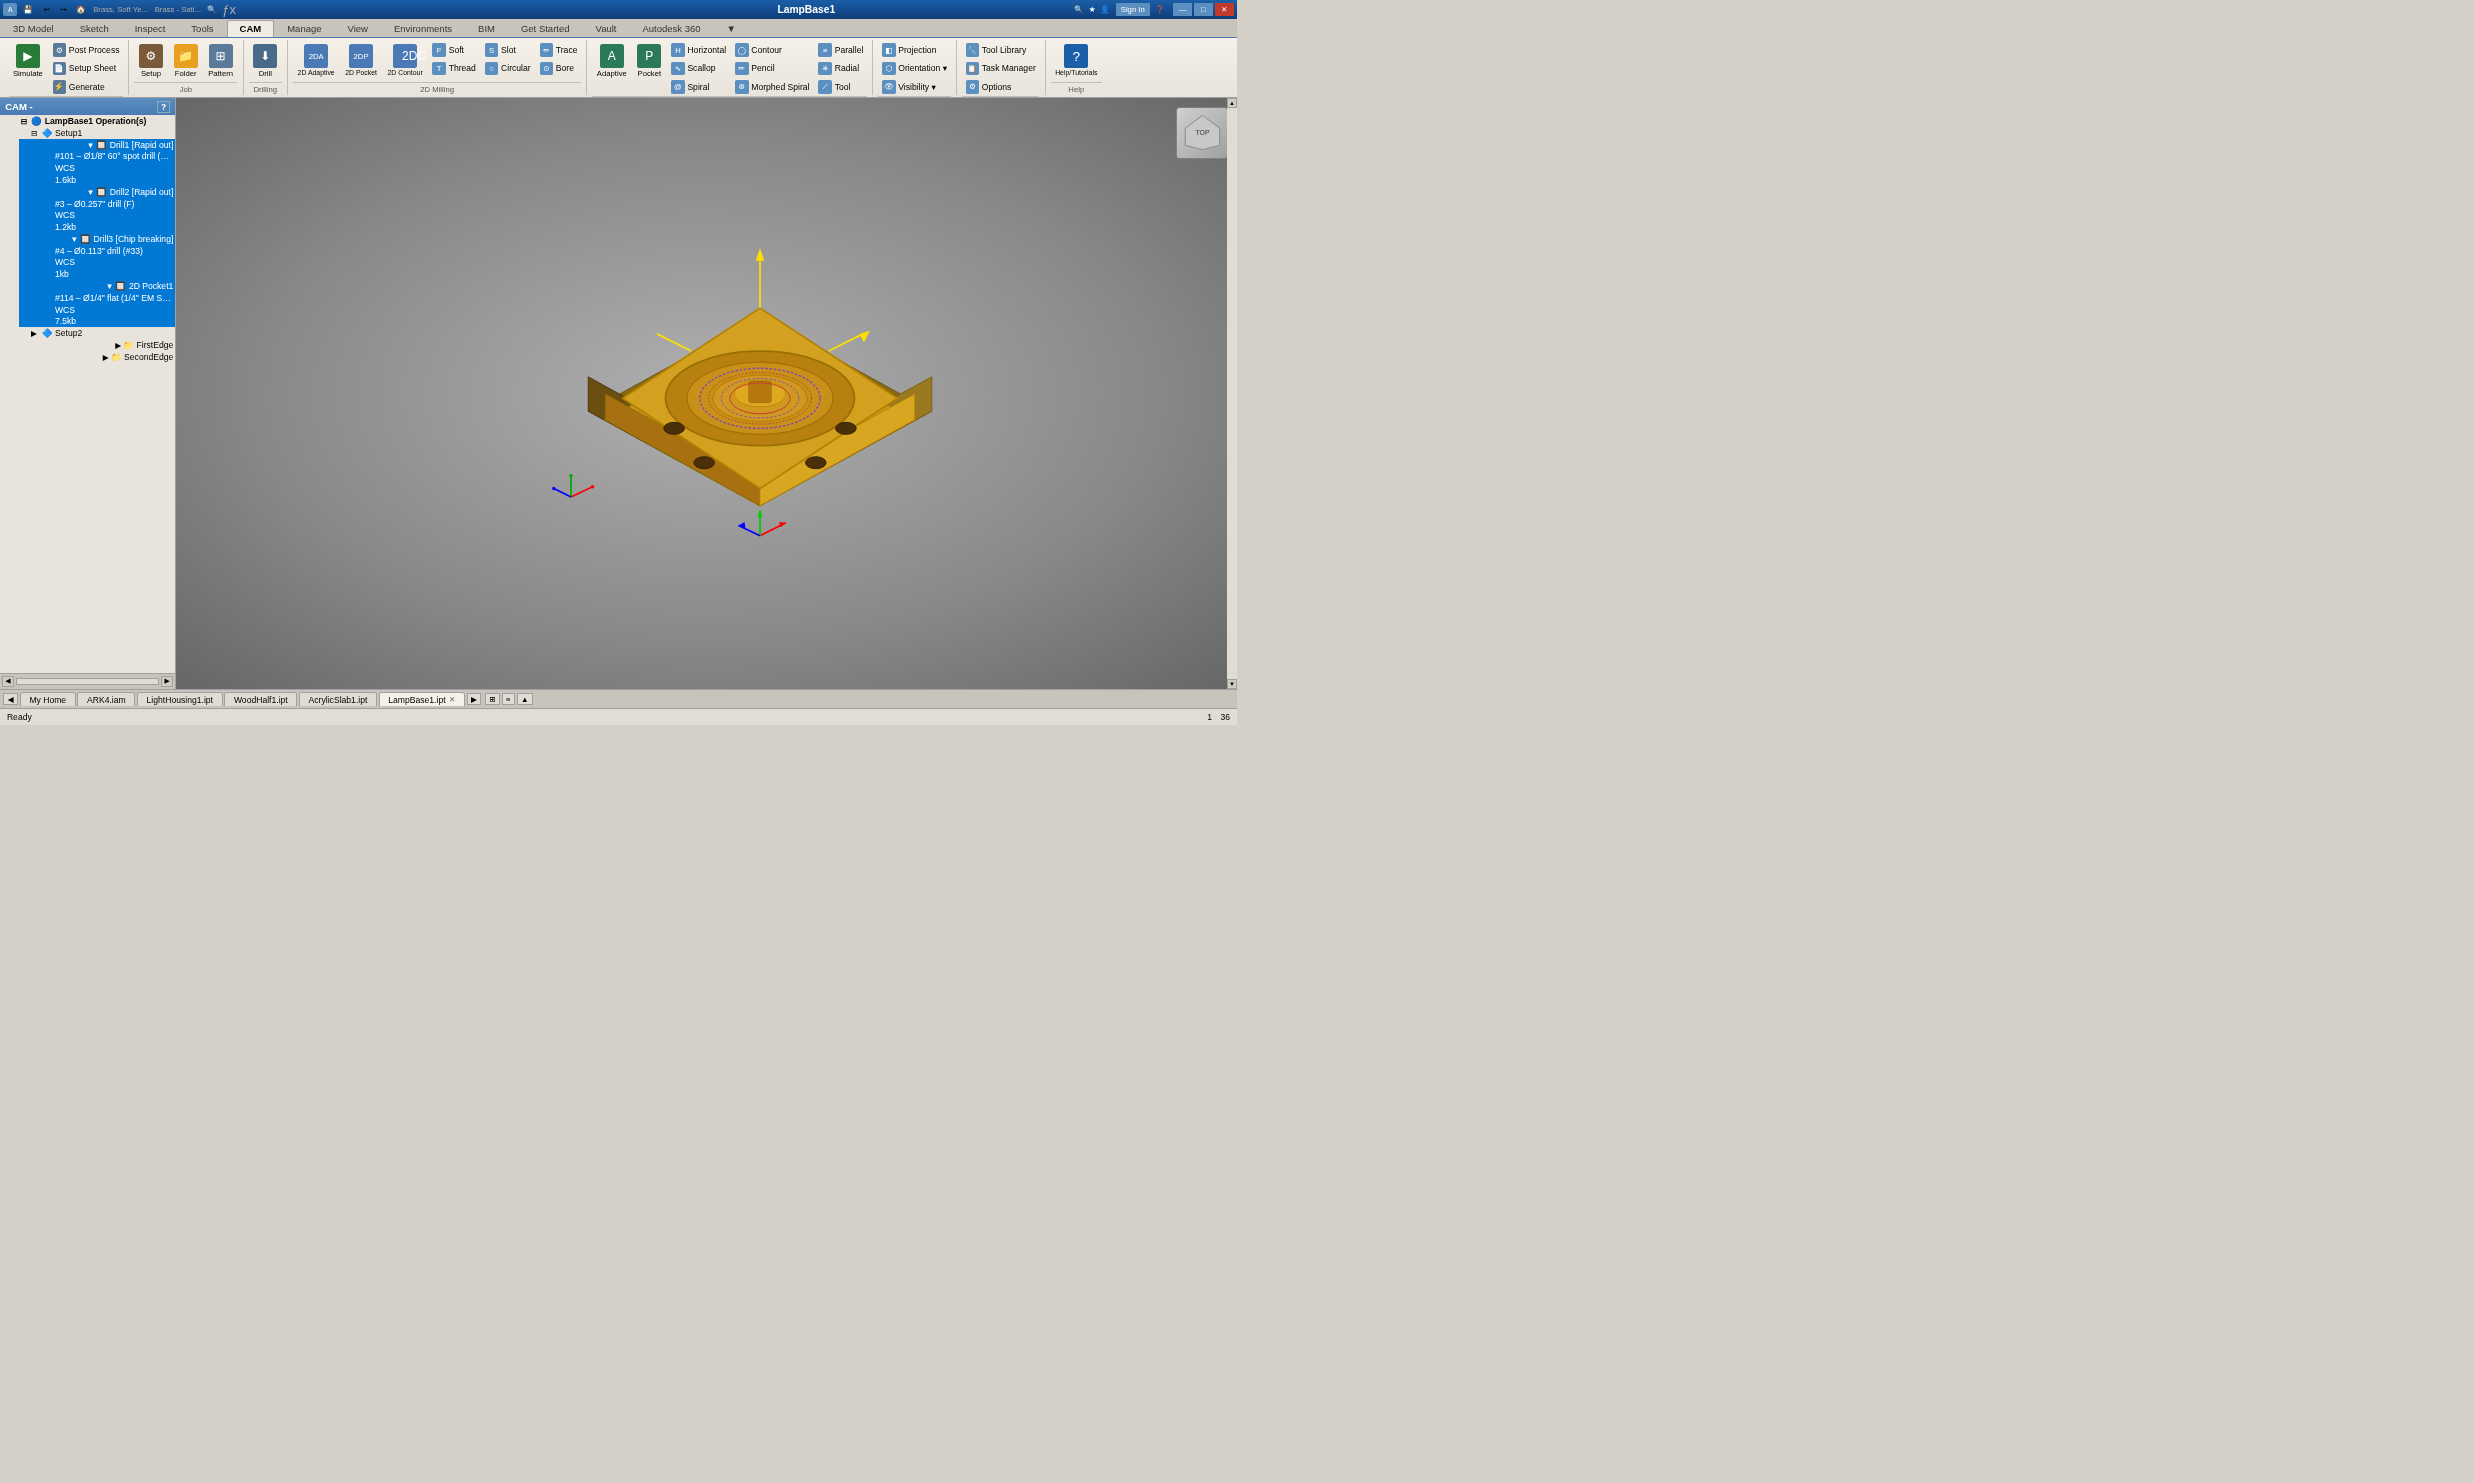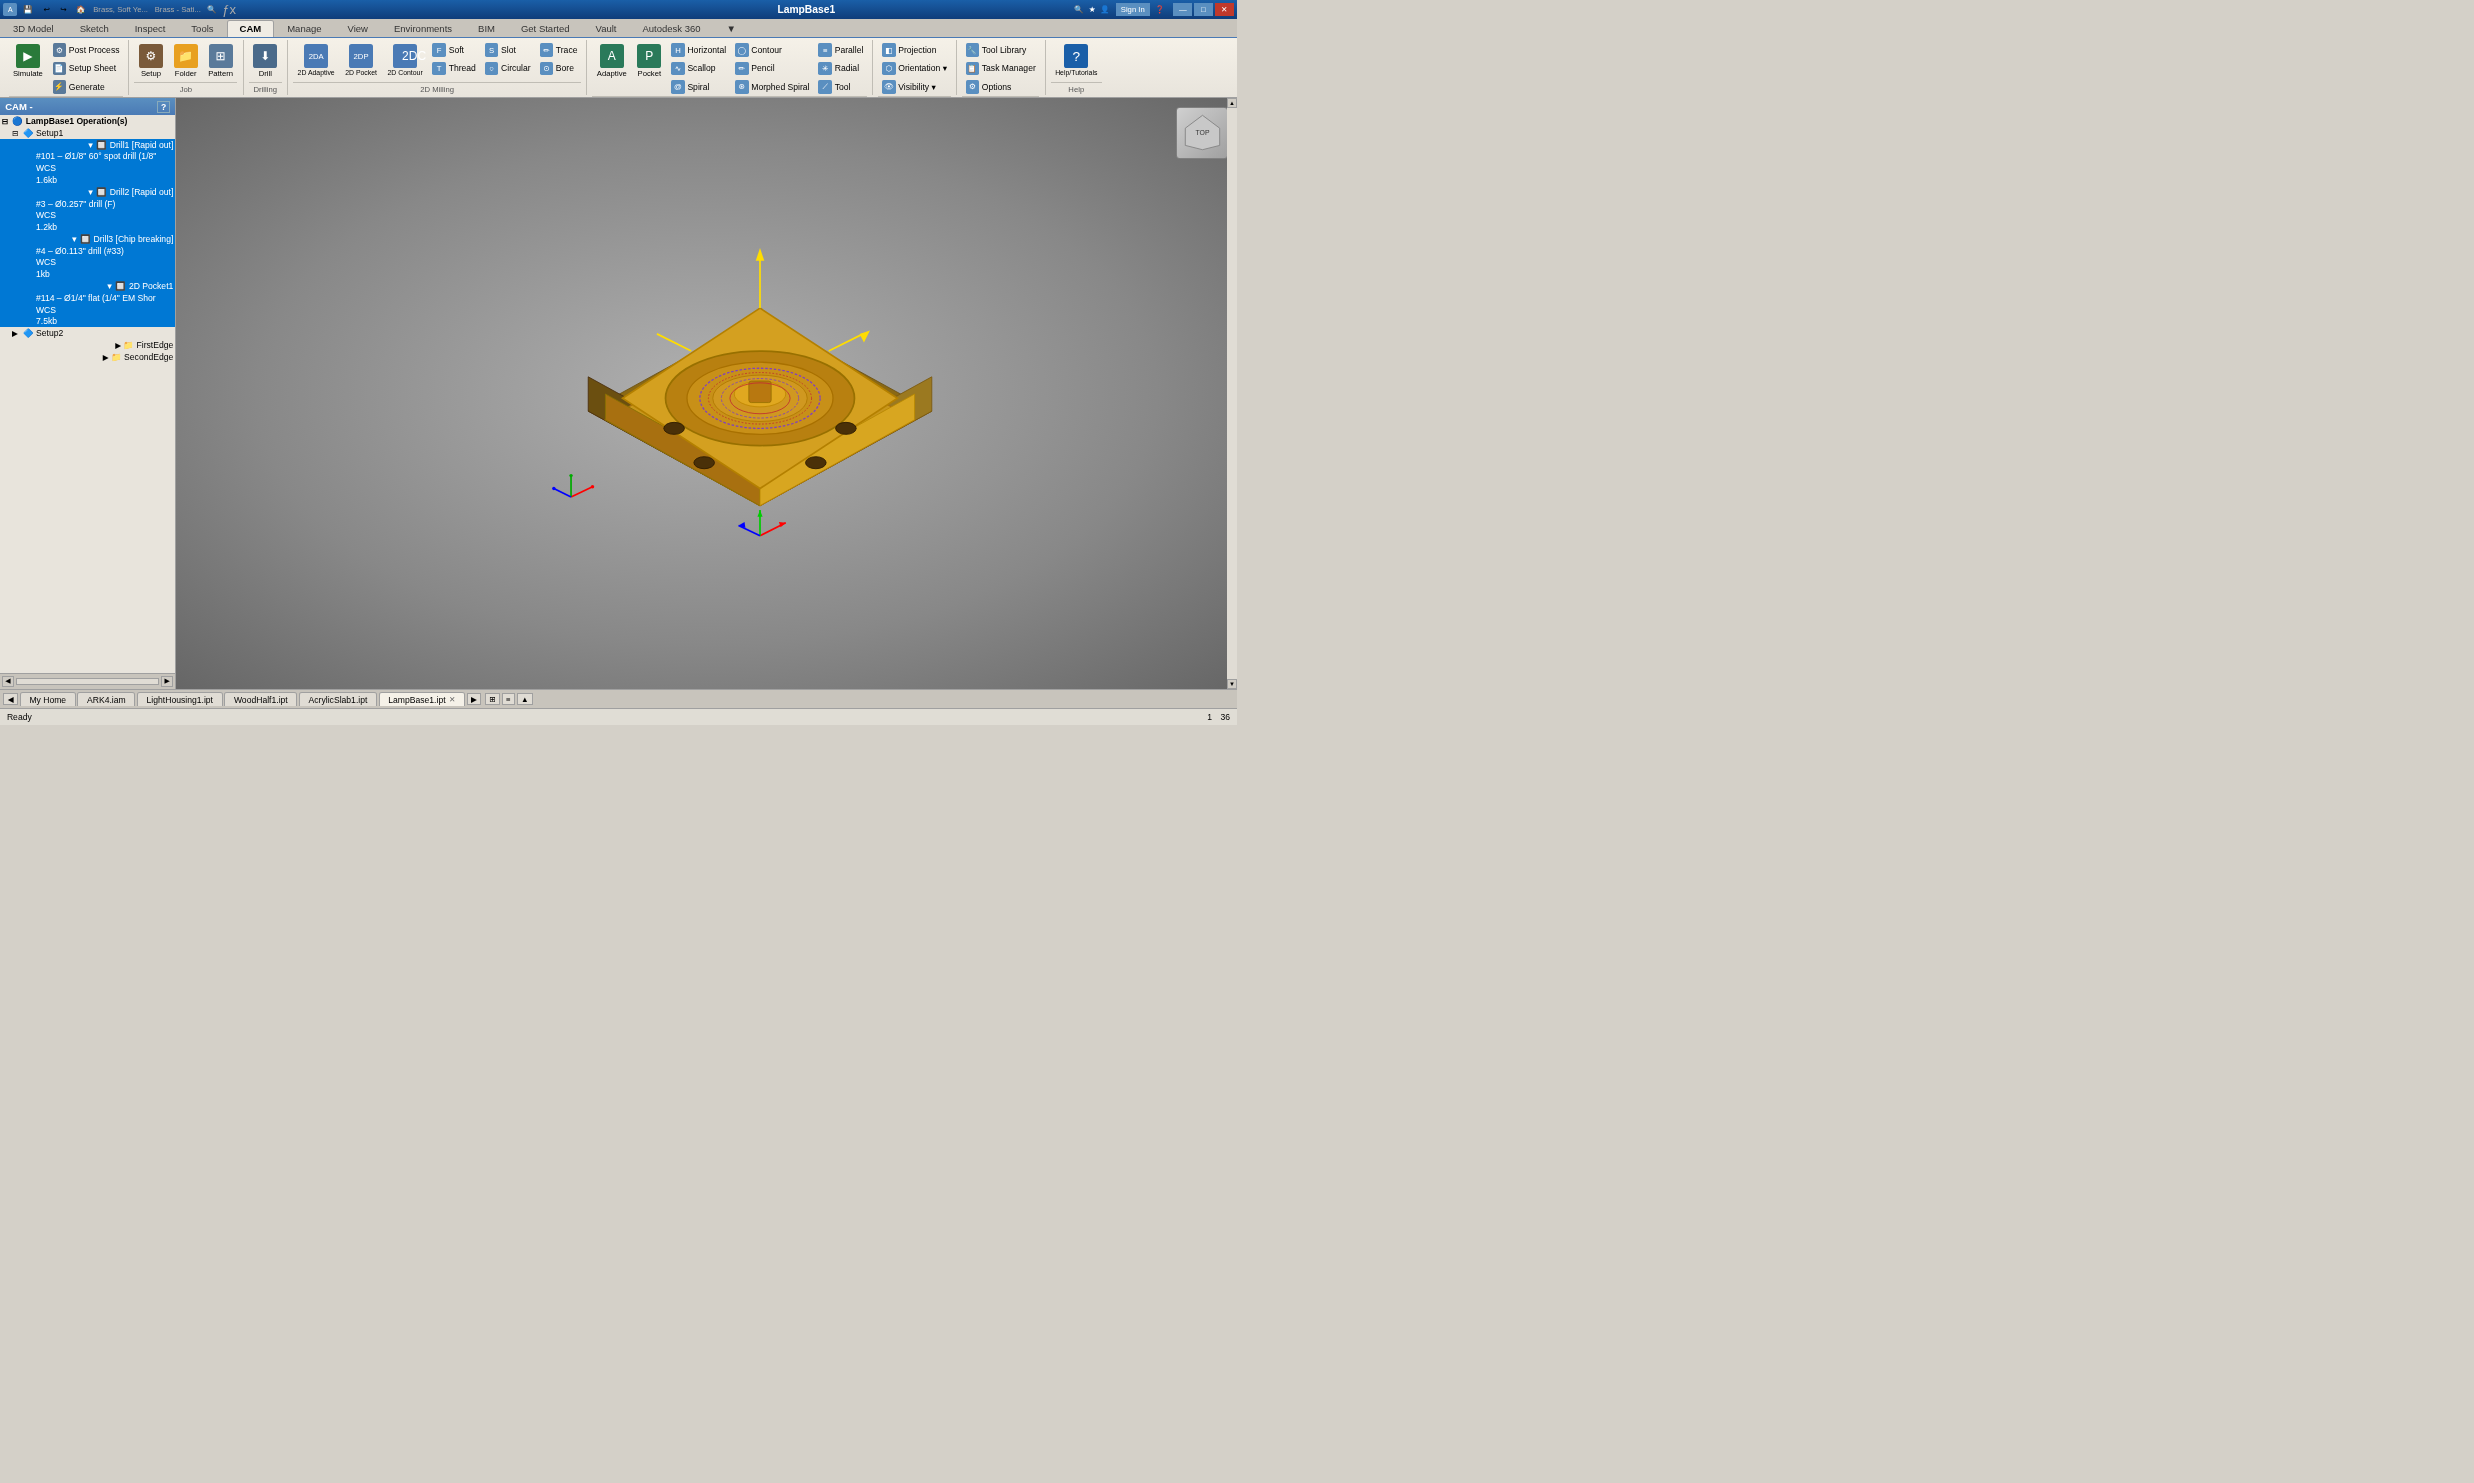--- a/index.html
+++ b/index.html
@@ -58,21 +58,21 @@
 
     
     #cam-panel {
       width: 176px; background: #e8e4dc; border-right: 0.9px solid #a0a0a0;
       display: flex; flex-direction: column;
     }
     #cam-panel-header {
       background: linear-gradient(to bottom, #5a8fc0, #4a7ab5); color: white;
       padding: 2.6px 5.2px; font-size: 9.5px; font-weight: 600; display: flex; align-items: center; justify-content: space-between;
     }
-    #cam-tree { flex: 1; overflow-y: auto; padding: 0; font-size: 8.6px; }
+    #cam-tree { flex: 1; overflow-y: auto; padding: 0; font-size: 8.6px; margin-left: 19px; }
     .tree-item { padding: 0.9px 1.7px; cursor: pointer; white-space: nowrap; overflow: hidden; text-overflow: ellipsis; }
     .tree-item.selected { background: #0078d4; color: white; }
     .tree-item.indent1 { padding-left: 12px; }
     .tree-item.indent2 { padding-left: 24px; text-align: right; }
     .tree-expand { display: inline-block; width: 8.6px; font-size: 7.7px; }
 
     
     #viewport {
       flex: 1; background: radial-gradient(ellipse at center, #b0b0b0 0%, #888 60%, #666 100%);
       position: relative; overflow: hidden;

